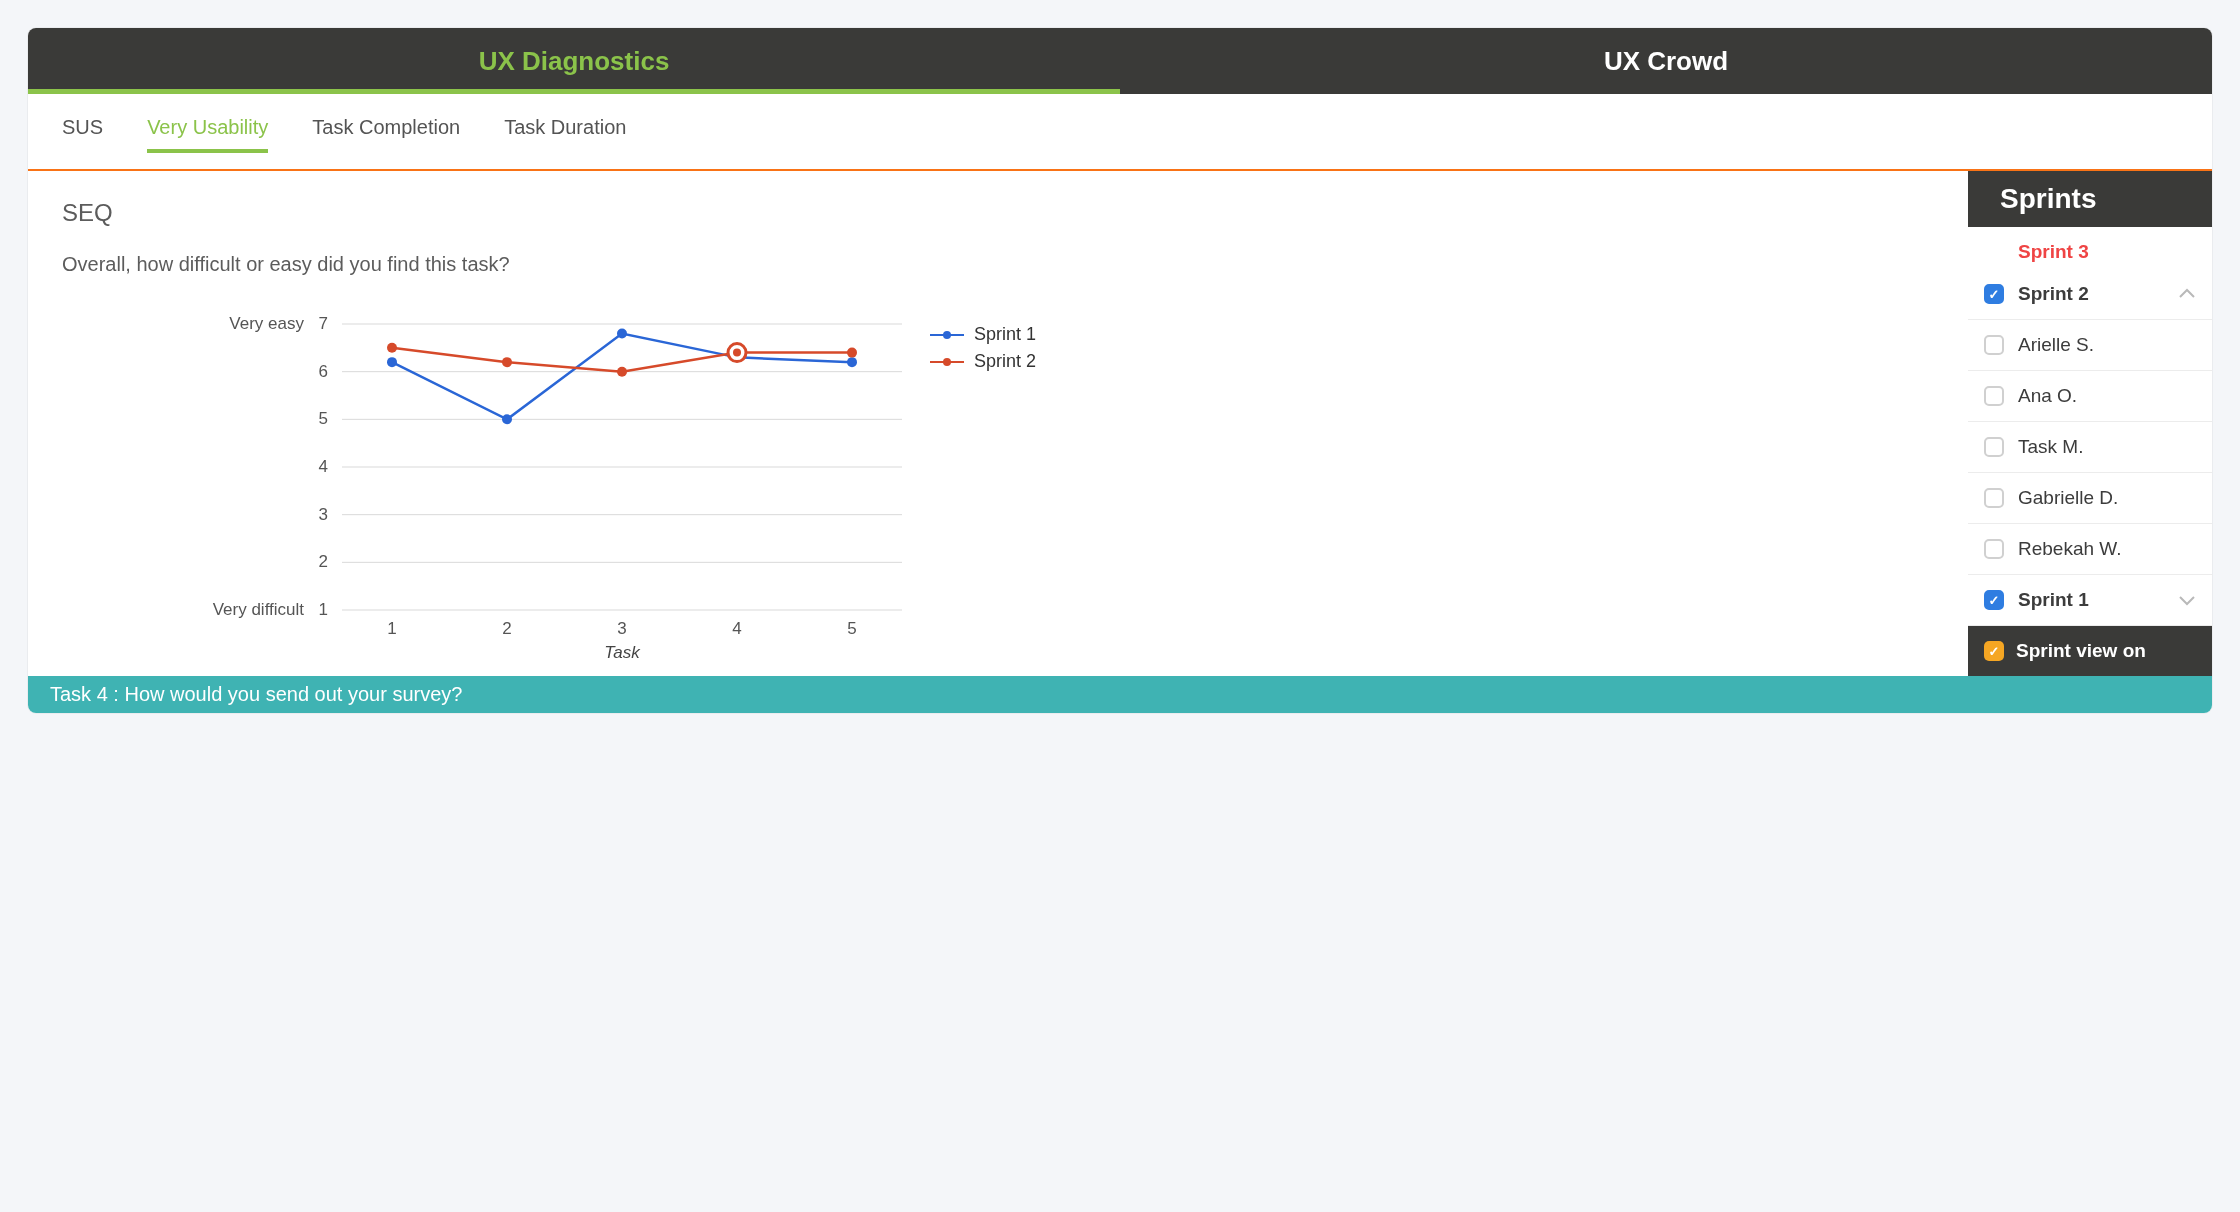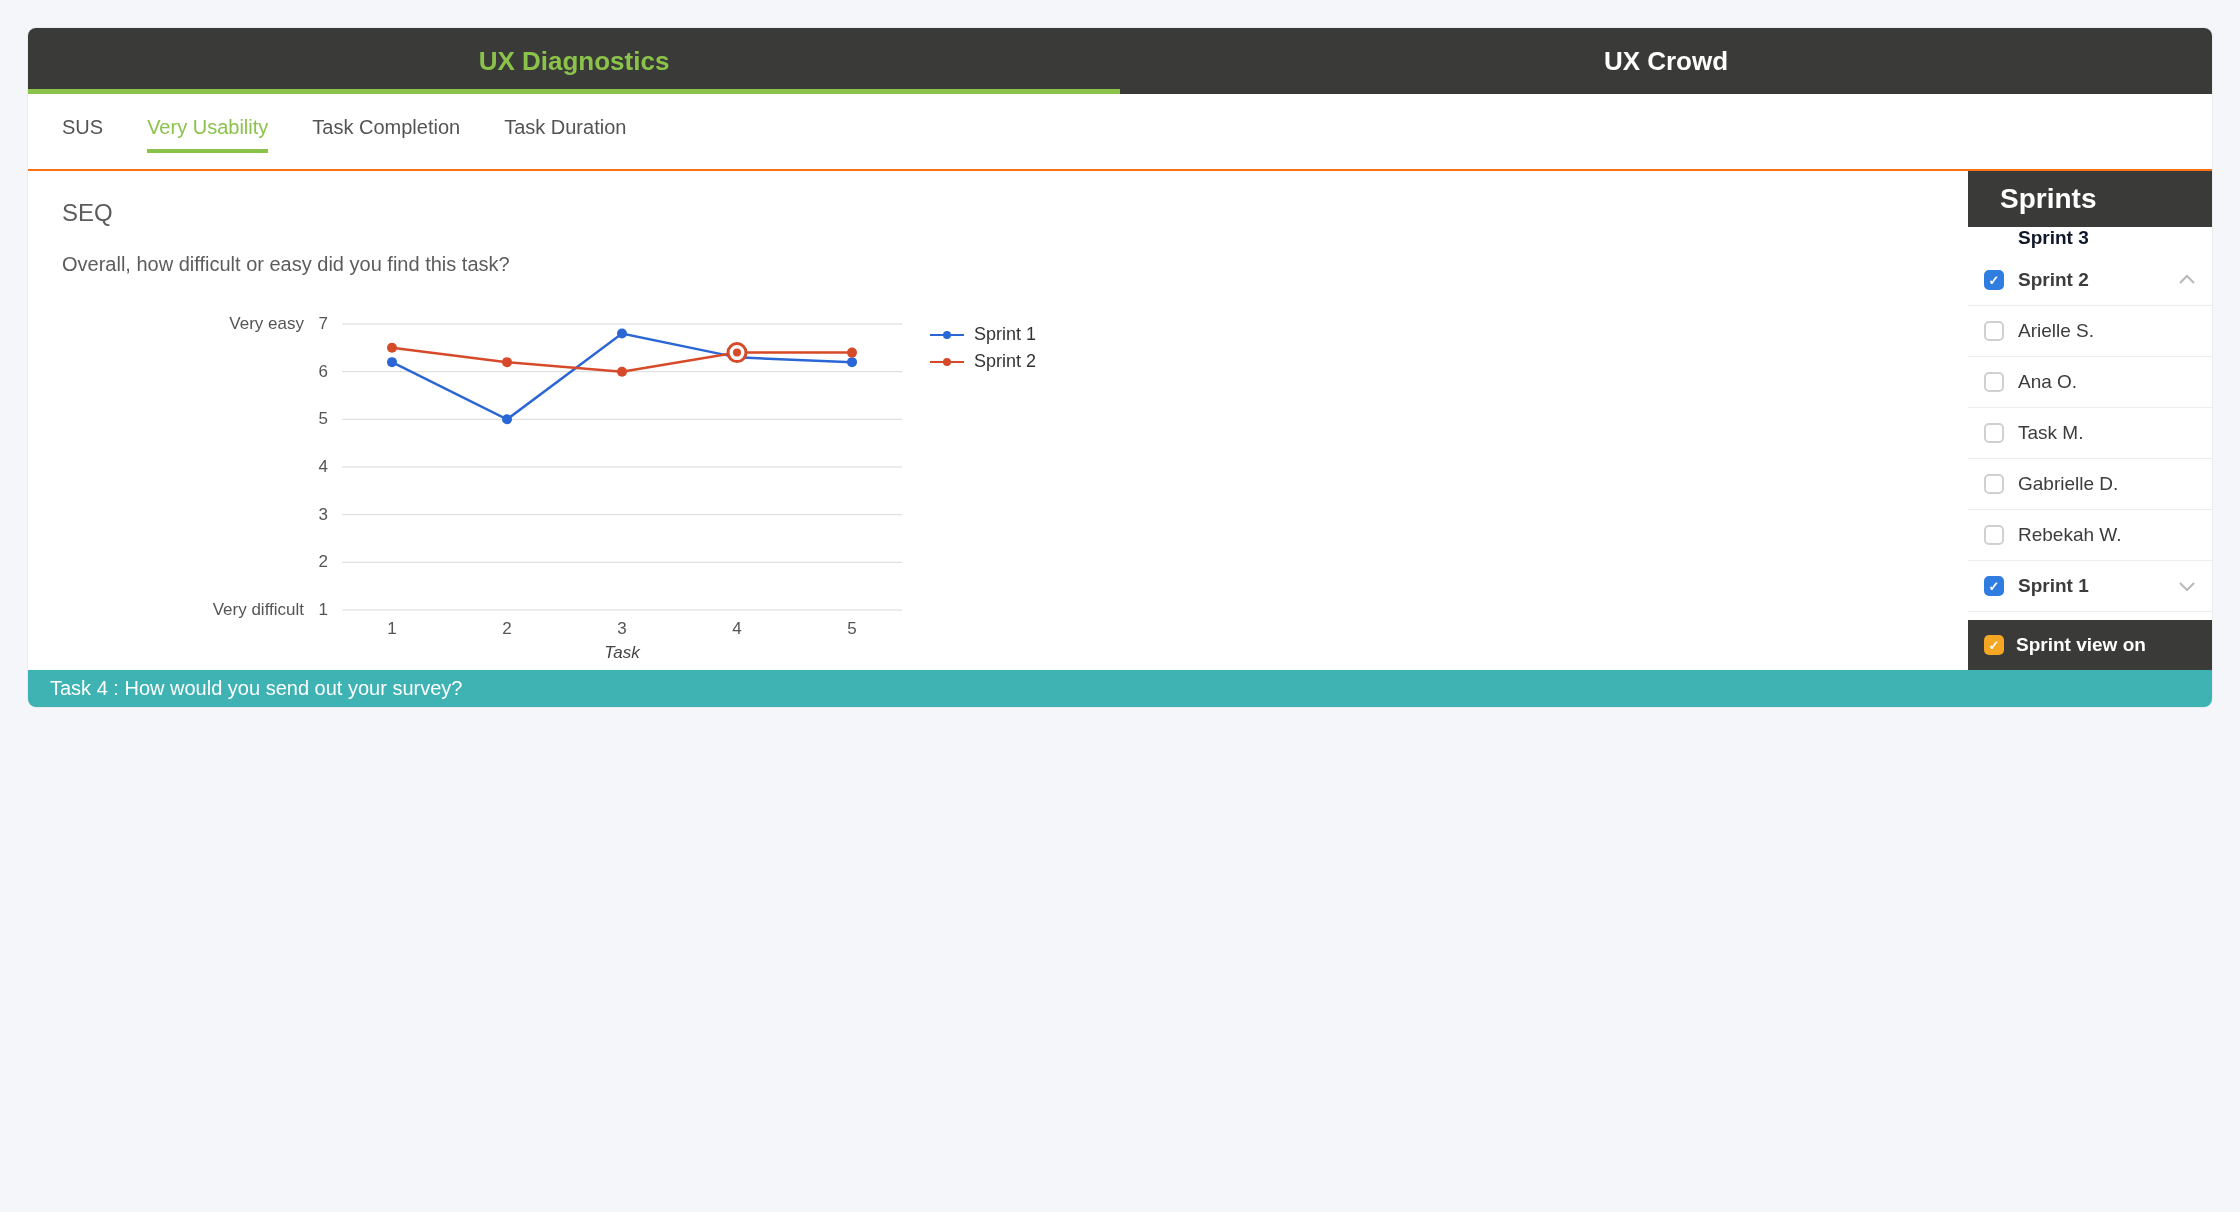--- a/index.html
+++ b/index.html
@@ -142,24 +142,24 @@
   .sidebar-item {
     display: flex;
     align-items: center;
     gap: 14px;
     padding: 14px 16px;
     border-bottom: 1px solid #ececec;
     font-size: 19px;
     color: #3c3c3c;
   }
   .sidebar-item.top-clipped {
-    padding-top: 0;
+    padding-top: 14px;
     padding-bottom: 6px;
     border-bottom: none;
-    color: #0f172a;
+    color: #ef4444;
     font-weight: 600;
   }
   .sprint-row { font-weight: 600; }
   .checkbox {
     width: 20px; height: 20px;
     border: 2px solid #d0d0d0;
     border-radius: 5px;
     display: inline-flex;
     align-items: center;
     justify-content: center;

